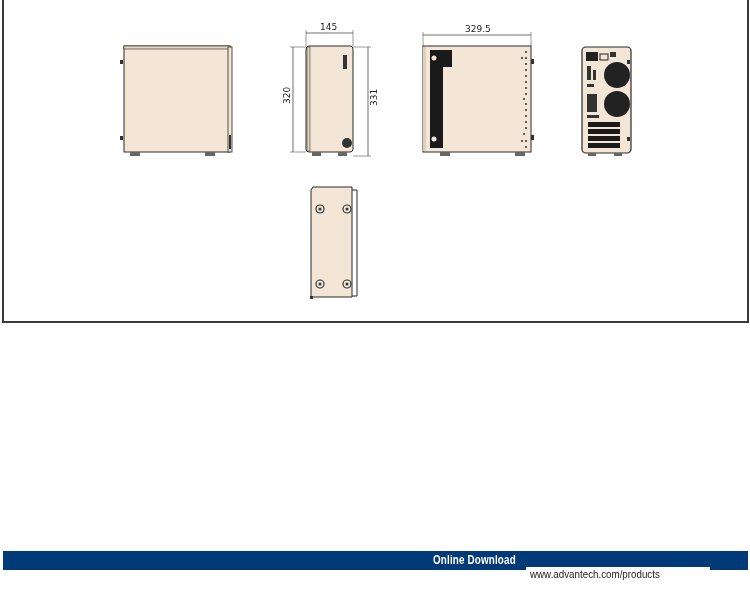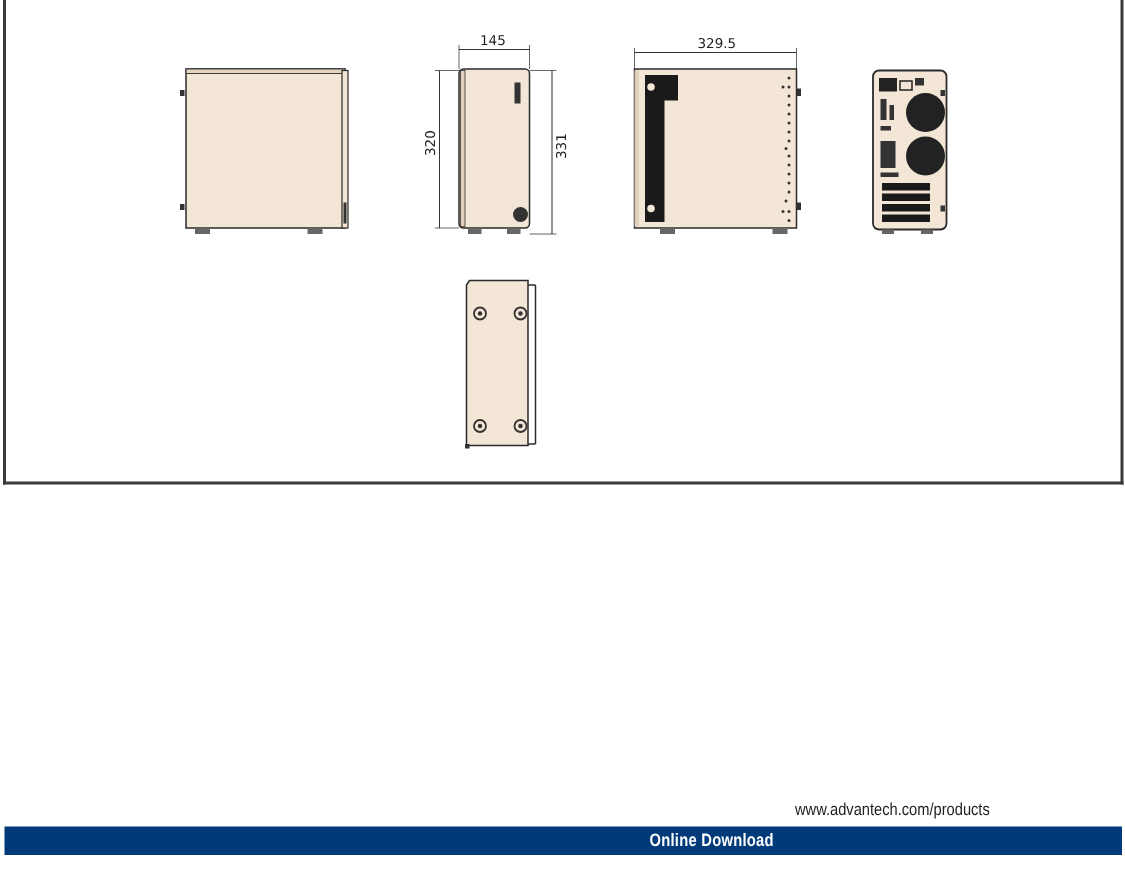--- a/index.html
+++ b/index.html
@@ -2,21 +2,21 @@
 <html><head>
 <meta charset="utf-8">
 <style>
   html,body{margin:0;padding:0;background:#fff;}
   body{width:750px;height:591px;position:relative;overflow:hidden;font-family:"Liberation Sans",sans-serif;}
   .frame{position:absolute;left:2px;top:-2px;width:743px;height:323px;border:2px solid #3a3a3a;border-top:none;box-sizing:content-box;}
   .drawing{position:absolute;left:0;top:0;}
   .dim{font-family:"DejaVu Sans",sans-serif;font-size:9px;fill:#222;}
   .bar{position:absolute;left:3px;top:551px;width:745px;height:19px;background:#003a78;}
   .bar-label{position:absolute;left:433px;top:551px;height:19px;line-height:19px;color:#fff;font-weight:bold;font-size:12px;font-family:"Liberation Sans",sans-serif;transform:scaleX(0.82);transform-origin:left center;letter-spacing:0.2px;}
-  .bar-url{position:absolute;left:526px;top:533px;width:184px;height:15px;background:#fff;line-height:15px;font-size:11.5px;color:#222;padding-left:4px;box-sizing:border-box;}
+  .bar-url{position:absolute;left:526px;top:567px;width:184px;height:15px;background:#fff;line-height:15px;font-size:11.5px;color:#222;padding-left:4px;box-sizing:border-box;}
   .bar-url span{display:inline-block;transform:scaleX(0.85);transform-origin:left center;white-space:nowrap;}
 </style>
 </head>
 <body>
 
 <div class="frame"></div>
 
 <svg class="drawing" width="750" height="330">
 
   <g>

